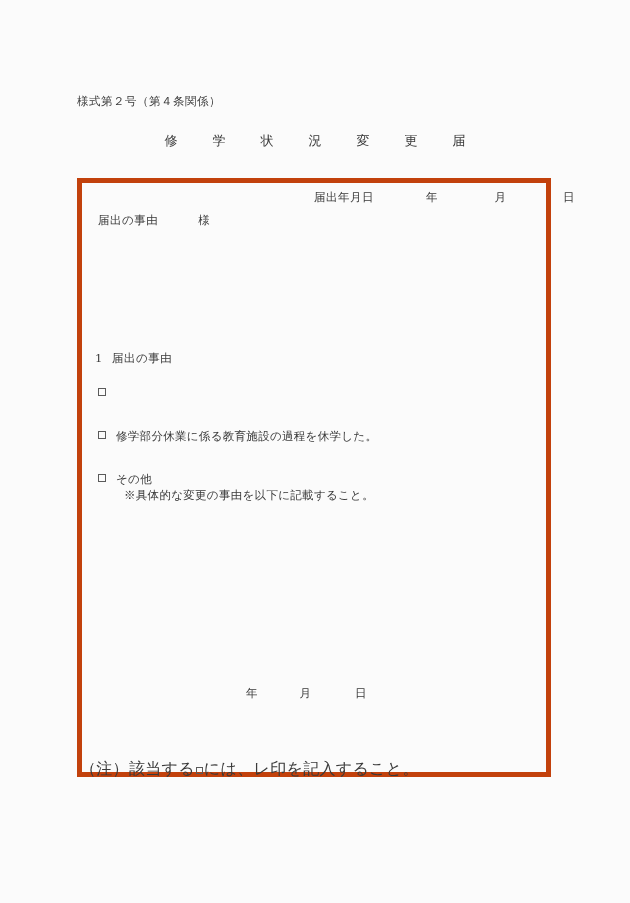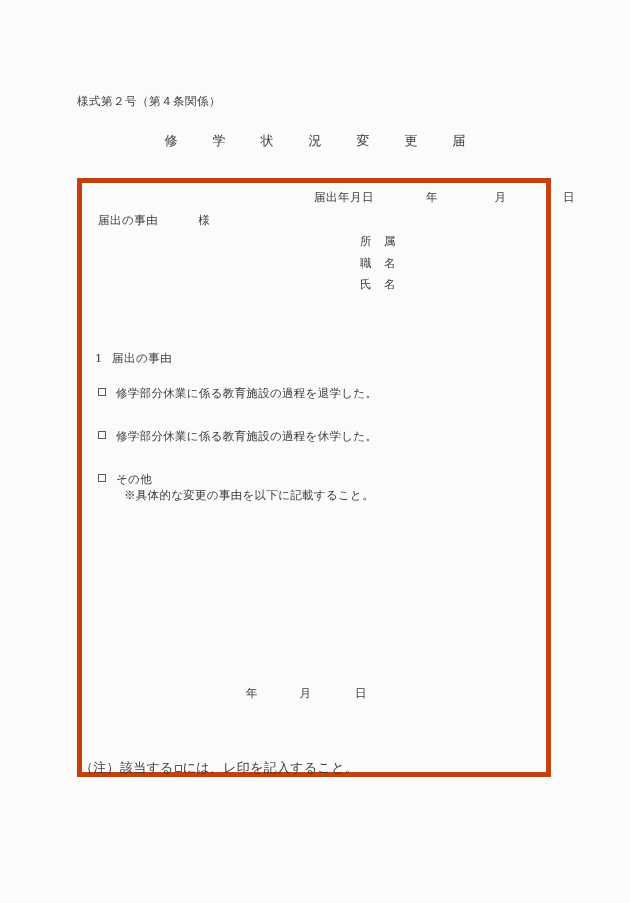--- a/index.html
+++ b/index.html
@@ -171,21 +171,21 @@
     font-size: 11.5px;
     letter-spacing: 0.3px;
     white-space: nowrap;
   }
 
   
   .footnote {
     position: absolute;
     left: 80px;
     top: 759px;
-    font-size: 13px;
+    font-size: 16px;
     letter-spacing: 0.3px;
     white-space: nowrap;
   }
   .footnote .mini-box {
     display: inline-block;
     width: 7px;
     height: 7px;
     border: 1px solid #5a5a5a;
     box-sizing: border-box;
     margin: 0 1px;
@@ -205,39 +205,28 @@
     <div class="frame-inner">
 
       <div class="filing-date">
         <span class="fd-label">届出年月日</span><span class="fd-y">年</span><span class="fd-m">月</span><span class="fd-d">日</span>
       </div>
 
       <div class="addressee">
         <span>届出の事由</span><span class="sama">様</span>
       </div>
 
-      <div class="submitter">
-        <div class="row">
-          <span>所　属</span>
-        </div>
-        <div class="row">
-          <span>職　名</span>
-        </div>
-        <div class="row">
-          <span>氏　名</span>
-        </div>
-      </div>
 
 
       <div class="section-1">
         <span class="num">1</span><span>届出の事由</span>
       </div>
 
       <div class="option option-1">
-        <span class="checkbox"></span><span>修学部分休業に係る教育施設の過程を退学した。</span>
+        <span class="checkbox"></span>
       </div>
 
       <div class="option option-2">
         <span class="checkbox"></span><span>修学部分休業に係る教育施設の過程を休学した。</span>
       </div>
 
       <div class="option option-3">
         <span class="checkbox"></span><span>その他</span>
       </div>
 

